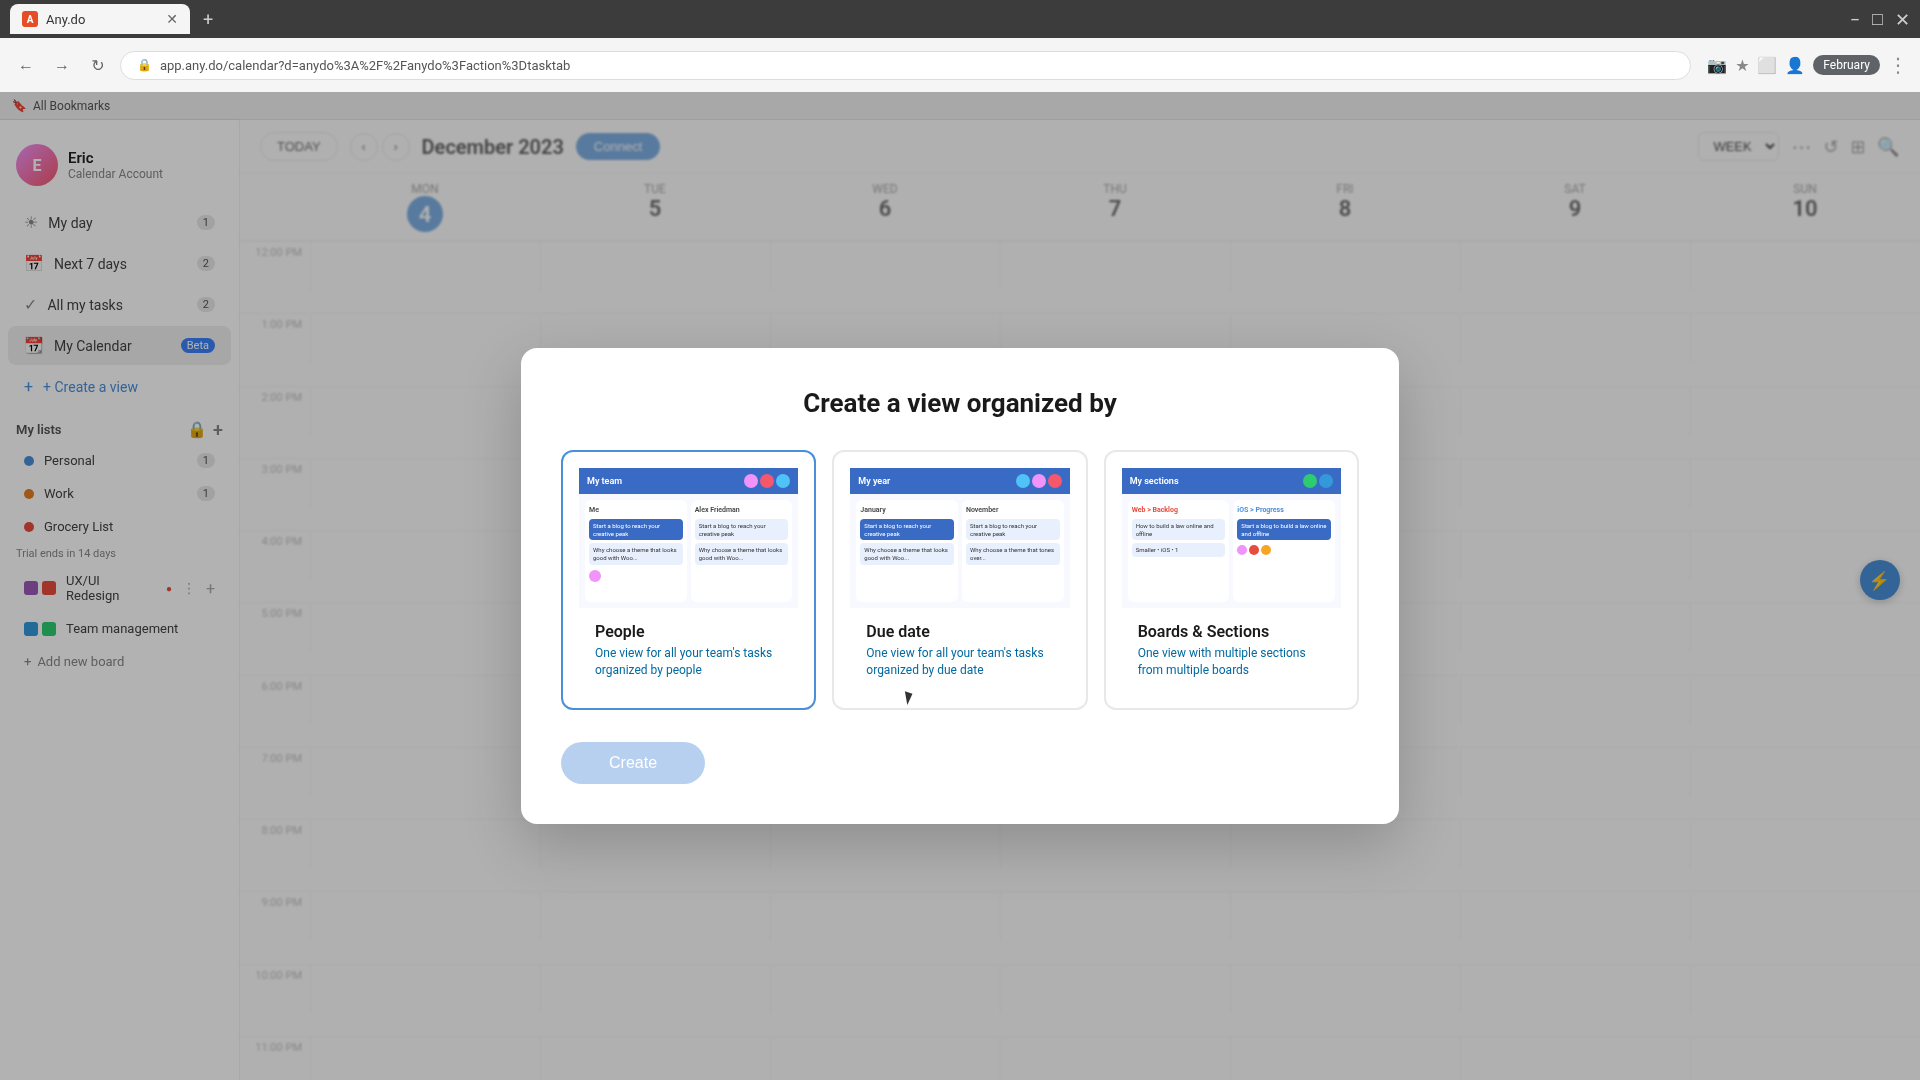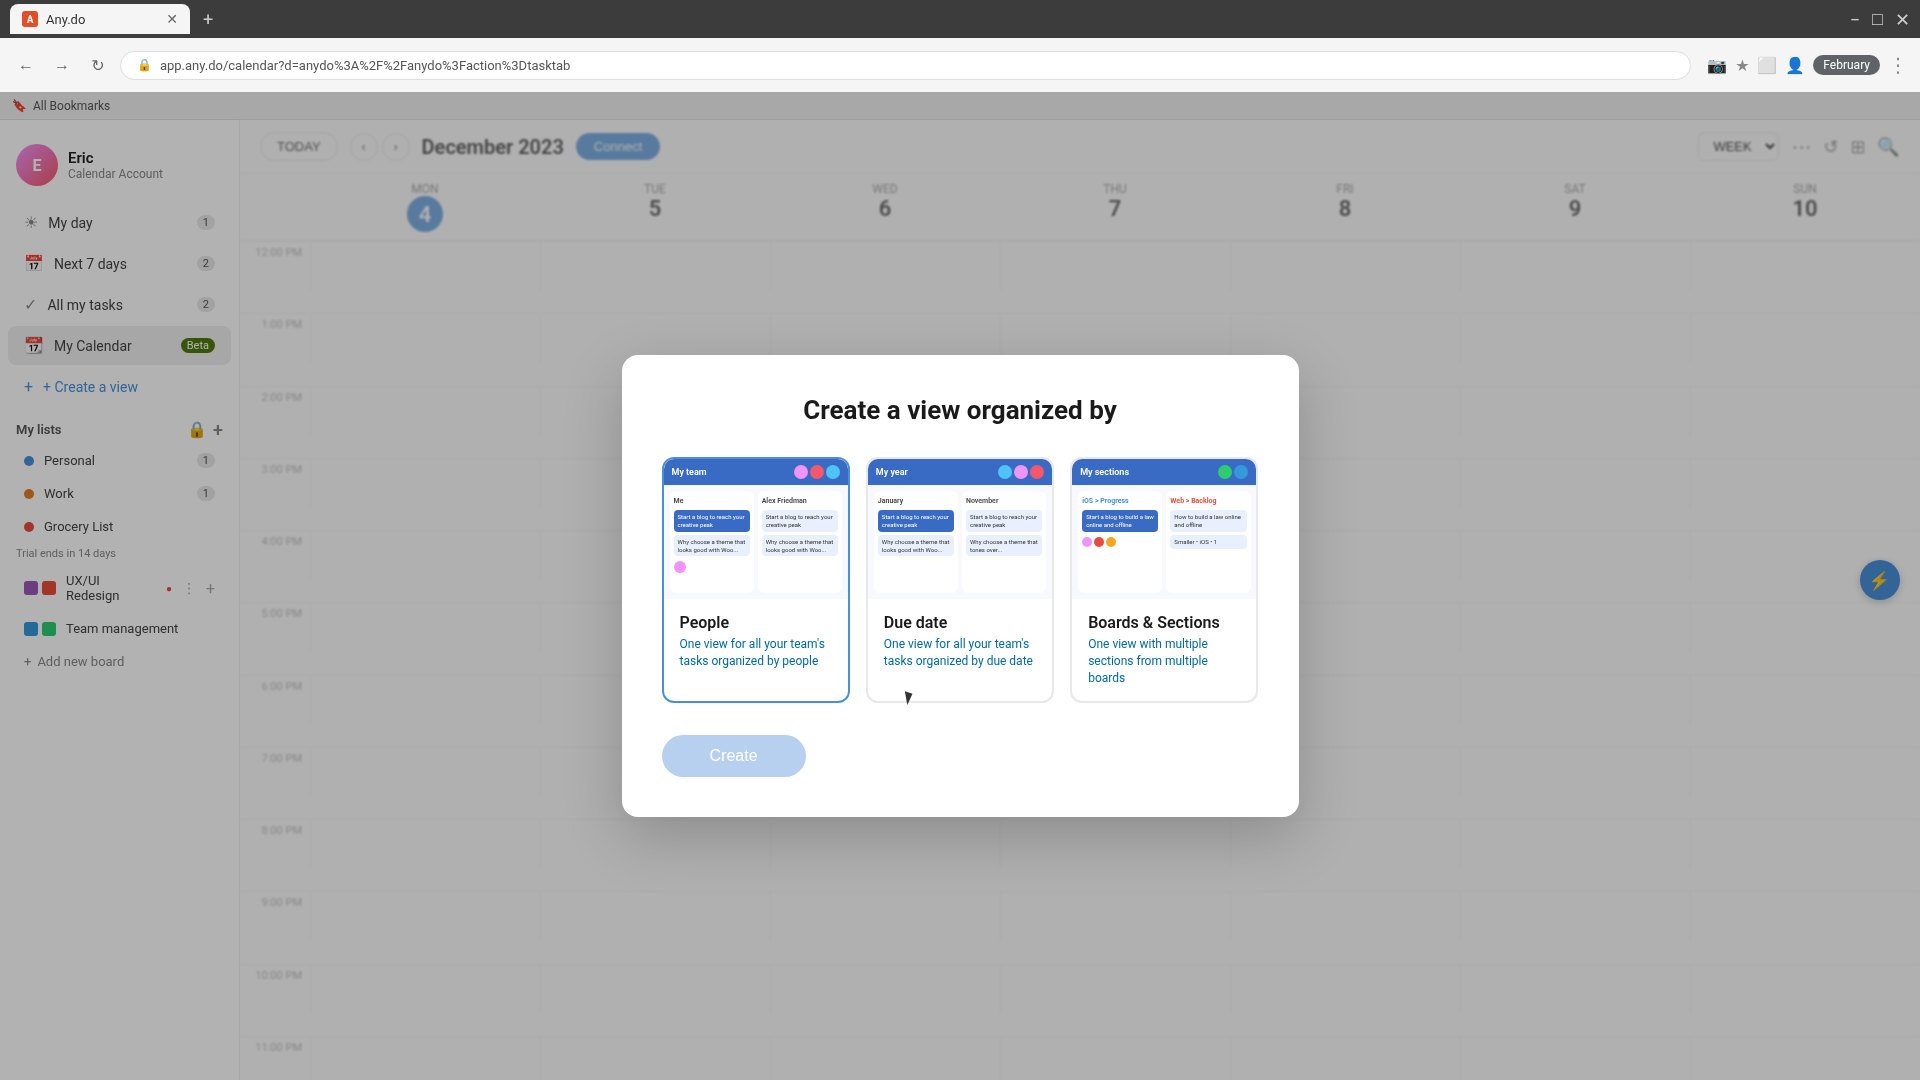--- a/index.html
+++ b/index.html
@@ -171,21 +171,21 @@
     .nav-icon { color: #888; font-size: 16px; }
     .nav-badge {
       background: #e8e8e8;
       color: #555;
       font-size: 11px;
       padding: 1px 6px;
       border-radius: 8px;
       margin-left: auto;
     }
     .nav-badge.blue {
-      background: #4d7c0f;
+      background: #3b82f6;
       color: white;
     }
 
     .sidebar-section-header {
       display: flex;
       align-items: center;
       justify-content: space-between;
       padding: 12px 16px 4px;
       font-size: 13px;
       font-weight: 600;
@@ -378,21 +378,21 @@
       background: rgba(0,0,0,0.3);
       display: flex;
       align-items: center;
       justify-content: center;
       z-index: 1000;
     }
     .modal {
       background: white;
       border-radius: 16px;
       padding: 40px;
-      width: 677px;
+      width: 878px;
       max-width: 90%;
       box-shadow: 0 20px 60px rgba(0,0,0,0.2);
       position: relative;
     }
     .modal-title {
       font-size: 26px;
       font-weight: 700;
       text-align: center;
       color: #1a1a1a;
       margin-bottom: 32px;
@@ -401,21 +401,21 @@
     
     .view-options {
       display: grid;
       grid-template-columns: repeat(3, 1fr);
       gap: 16px;
       margin-bottom: 32px;
     }
     .view-option {
       border: 2px solid #e8e8e8;
       border-radius: 12px;
-      padding: 0;
+      padding: 16px;
       cursor: pointer;
       overflow: hidden;
       transition: border-color 0.2s;
     }
     .view-option.selected { border-color: #4a90d9; }
     .view-preview {
       width: 100%;
       height: 140px;
       background: #f8f9ff;
       overflow: hidden;
@@ -965,33 +965,33 @@
           <div class="preview-inner">
             <div class="preview-header">
               <span class="preview-header-text">My sections</span>
               <div class="preview-avatar-group">
                 <div class="preview-avatar" style="background:#2ecc71;"></div>
                 <div class="preview-avatar" style="background:#3498db;"></div>
               </div>
             </div>
             <div style="display:flex;flex:1;padding:6px;gap:4px;">
               <div class="preview-col">
+                <div style="font-size:7px;color:#e74c3c;font-weight:700;padding:2px 0;">Web &gt; Backlog</div>
+                <div class="preview-card">How to build a law online and offline</div>
+                <div class="preview-card">Smaller • iOS • 1</div>
+              </div>
+              <div class="preview-col">
                 <div style="font-size:7px;color:#4a90d9;font-weight:700;padding:2px 0;">iOS &gt; Progress</div>
                 <div class="preview-card preview-card-blue">Start a blog to build a law online and offline</div>
                 <div style="display:flex;align-items:center;gap:2px;margin-top:2px;">
                   <div style="width:10px;height:10px;border-radius:50%;background:#f093fb;"></div>
                   <div style="width:10px;height:10px;border-radius:50%;background:#e74c3c;"></div>
                   <div style="width:10px;height:10px;border-radius:50%;background:#f5a623;"></div>
                 </div>
               </div>
-              <div class="preview-col">
-                <div style="font-size:7px;color:#e74c3c;font-weight:700;padding:2px 0;">Web &gt; Backlog</div>
-                <div class="preview-card">How to build a law online and offline</div>
-                <div class="preview-card">Smaller • iOS • 1</div>
-              </div>
             </div>
           </div>
         </div>
         <div class="view-info">
           <div class="view-name">Boards &amp; Sections</div>
           <div class="view-desc">One view with multiple sections from multiple boards</div>
         </div>
       </div>
     </div>
 

